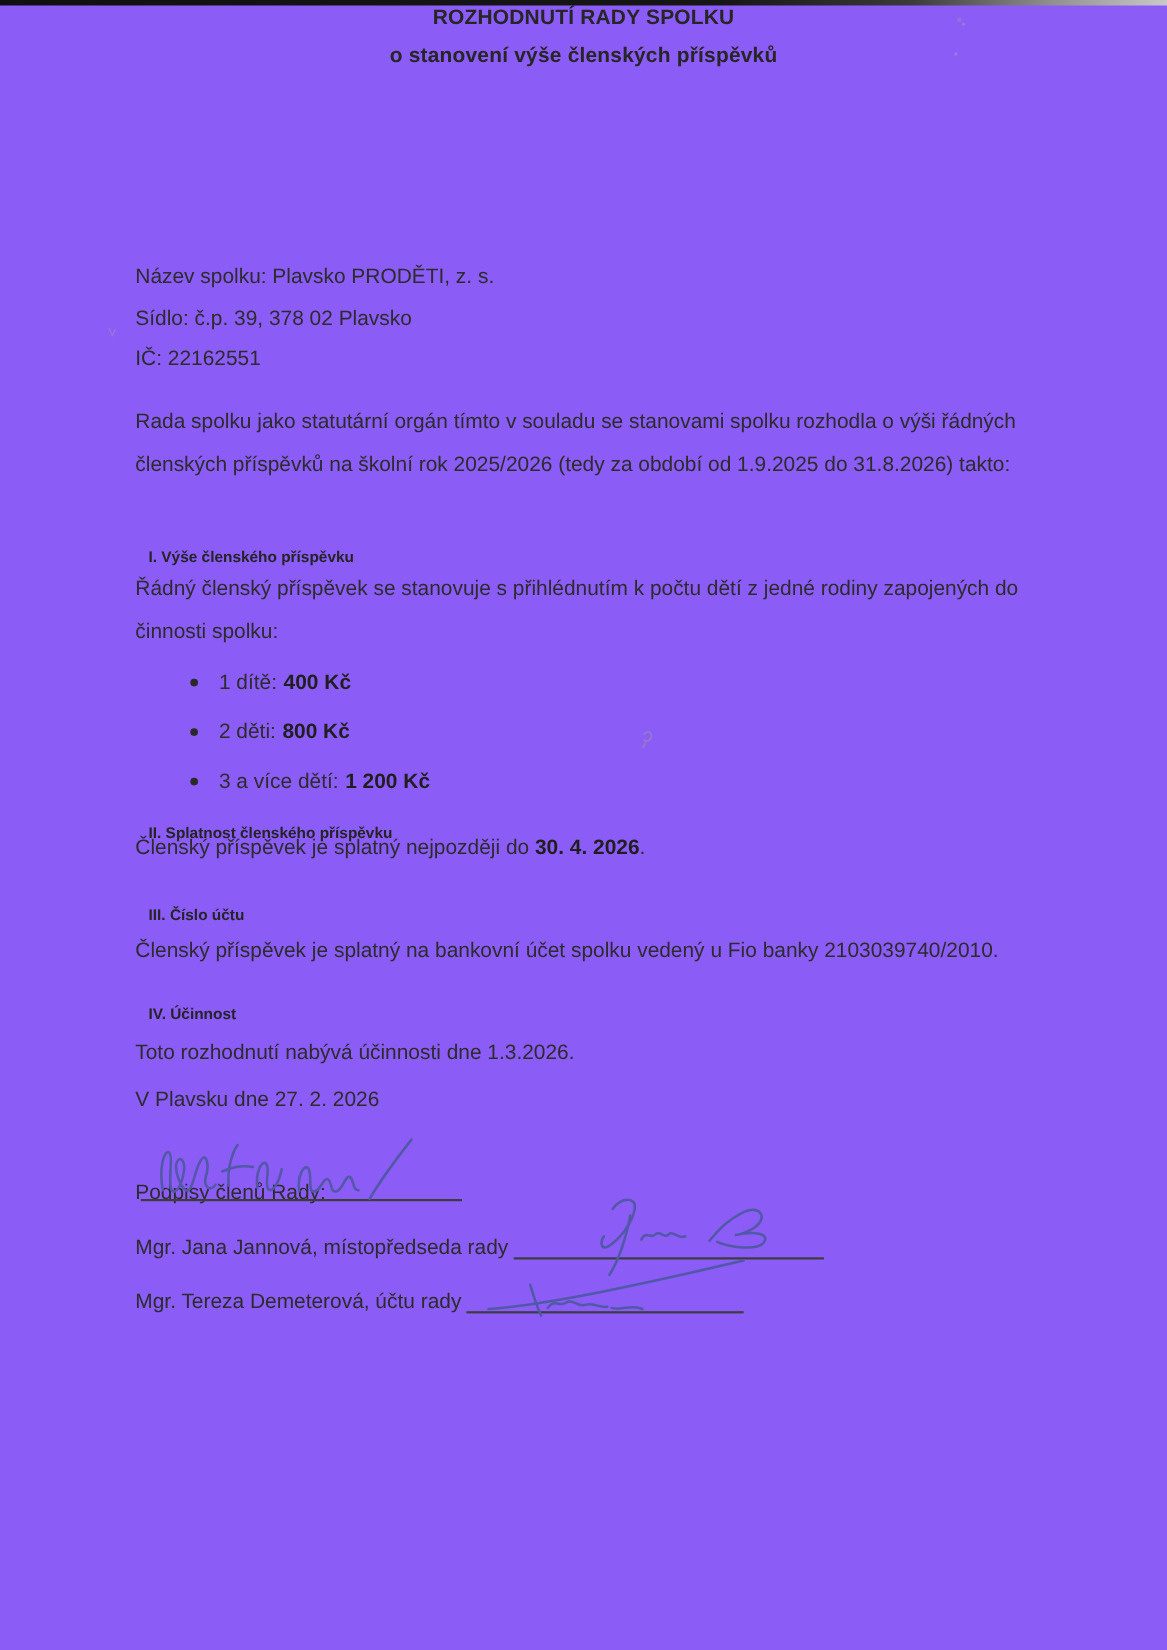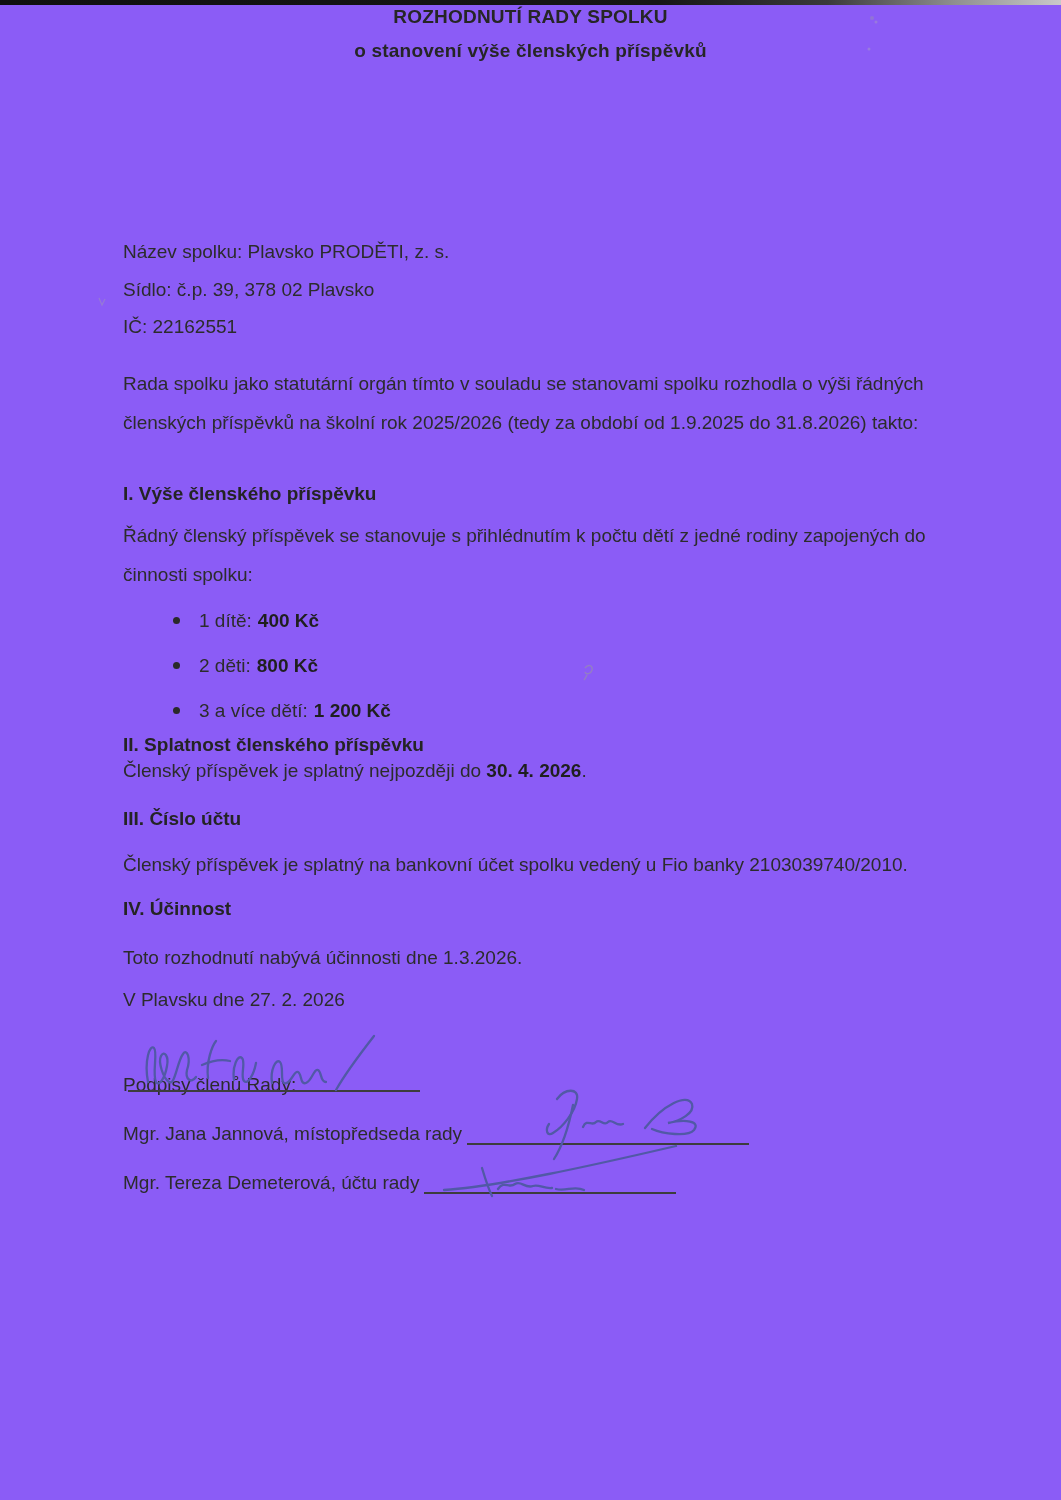--- a/index.html
+++ b/index.html
@@ -19,21 +19,21 @@
   }
   .blk { position: absolute; left: 123px; }
   .title-block {
     left: 0; top: 126px; width: 100%;
     text-align: center; font-weight: 700; font-size: 19px; line-height: 34px; color: #262626;
     letter-spacing: 0.2px;
   }
   .org-block { top: 233px; font-size: 19px; line-height: 37.5px; }
   .para { font-size: 19px; line-height: 38.5px; }
   .intro-block { top: 365px; width: 845px; }
-  .sec-head { font-weight: 700; font-size: 19px; line-height: 26px; color: #242424; margin: 0; }
+  .sec-head { font-weight: 700; font-size: 14px; line-height: 26px; color: #242424; margin: 12px; }
   .h-s1 { top: 481px; }
   .p-s1 { top: 517px; width: 858px; }
   .bullets { top: 594px; width: 700px; list-style: none; margin: 16px; padding: 0; font-size: 19px; }
   .bullets li { position: relative; padding-left: 60px; height: 22px; margin-bottom: 23px; }
   .bullet-dot {
     position: absolute; left: 34px; top: 7px;
     width: 7px; height: 7px; border-radius: 50%; background: #2a2a2a;
   }
   .h-s2 { top: 732px; }
   .p-s2 { top: 756px; line-height: 30px; }

